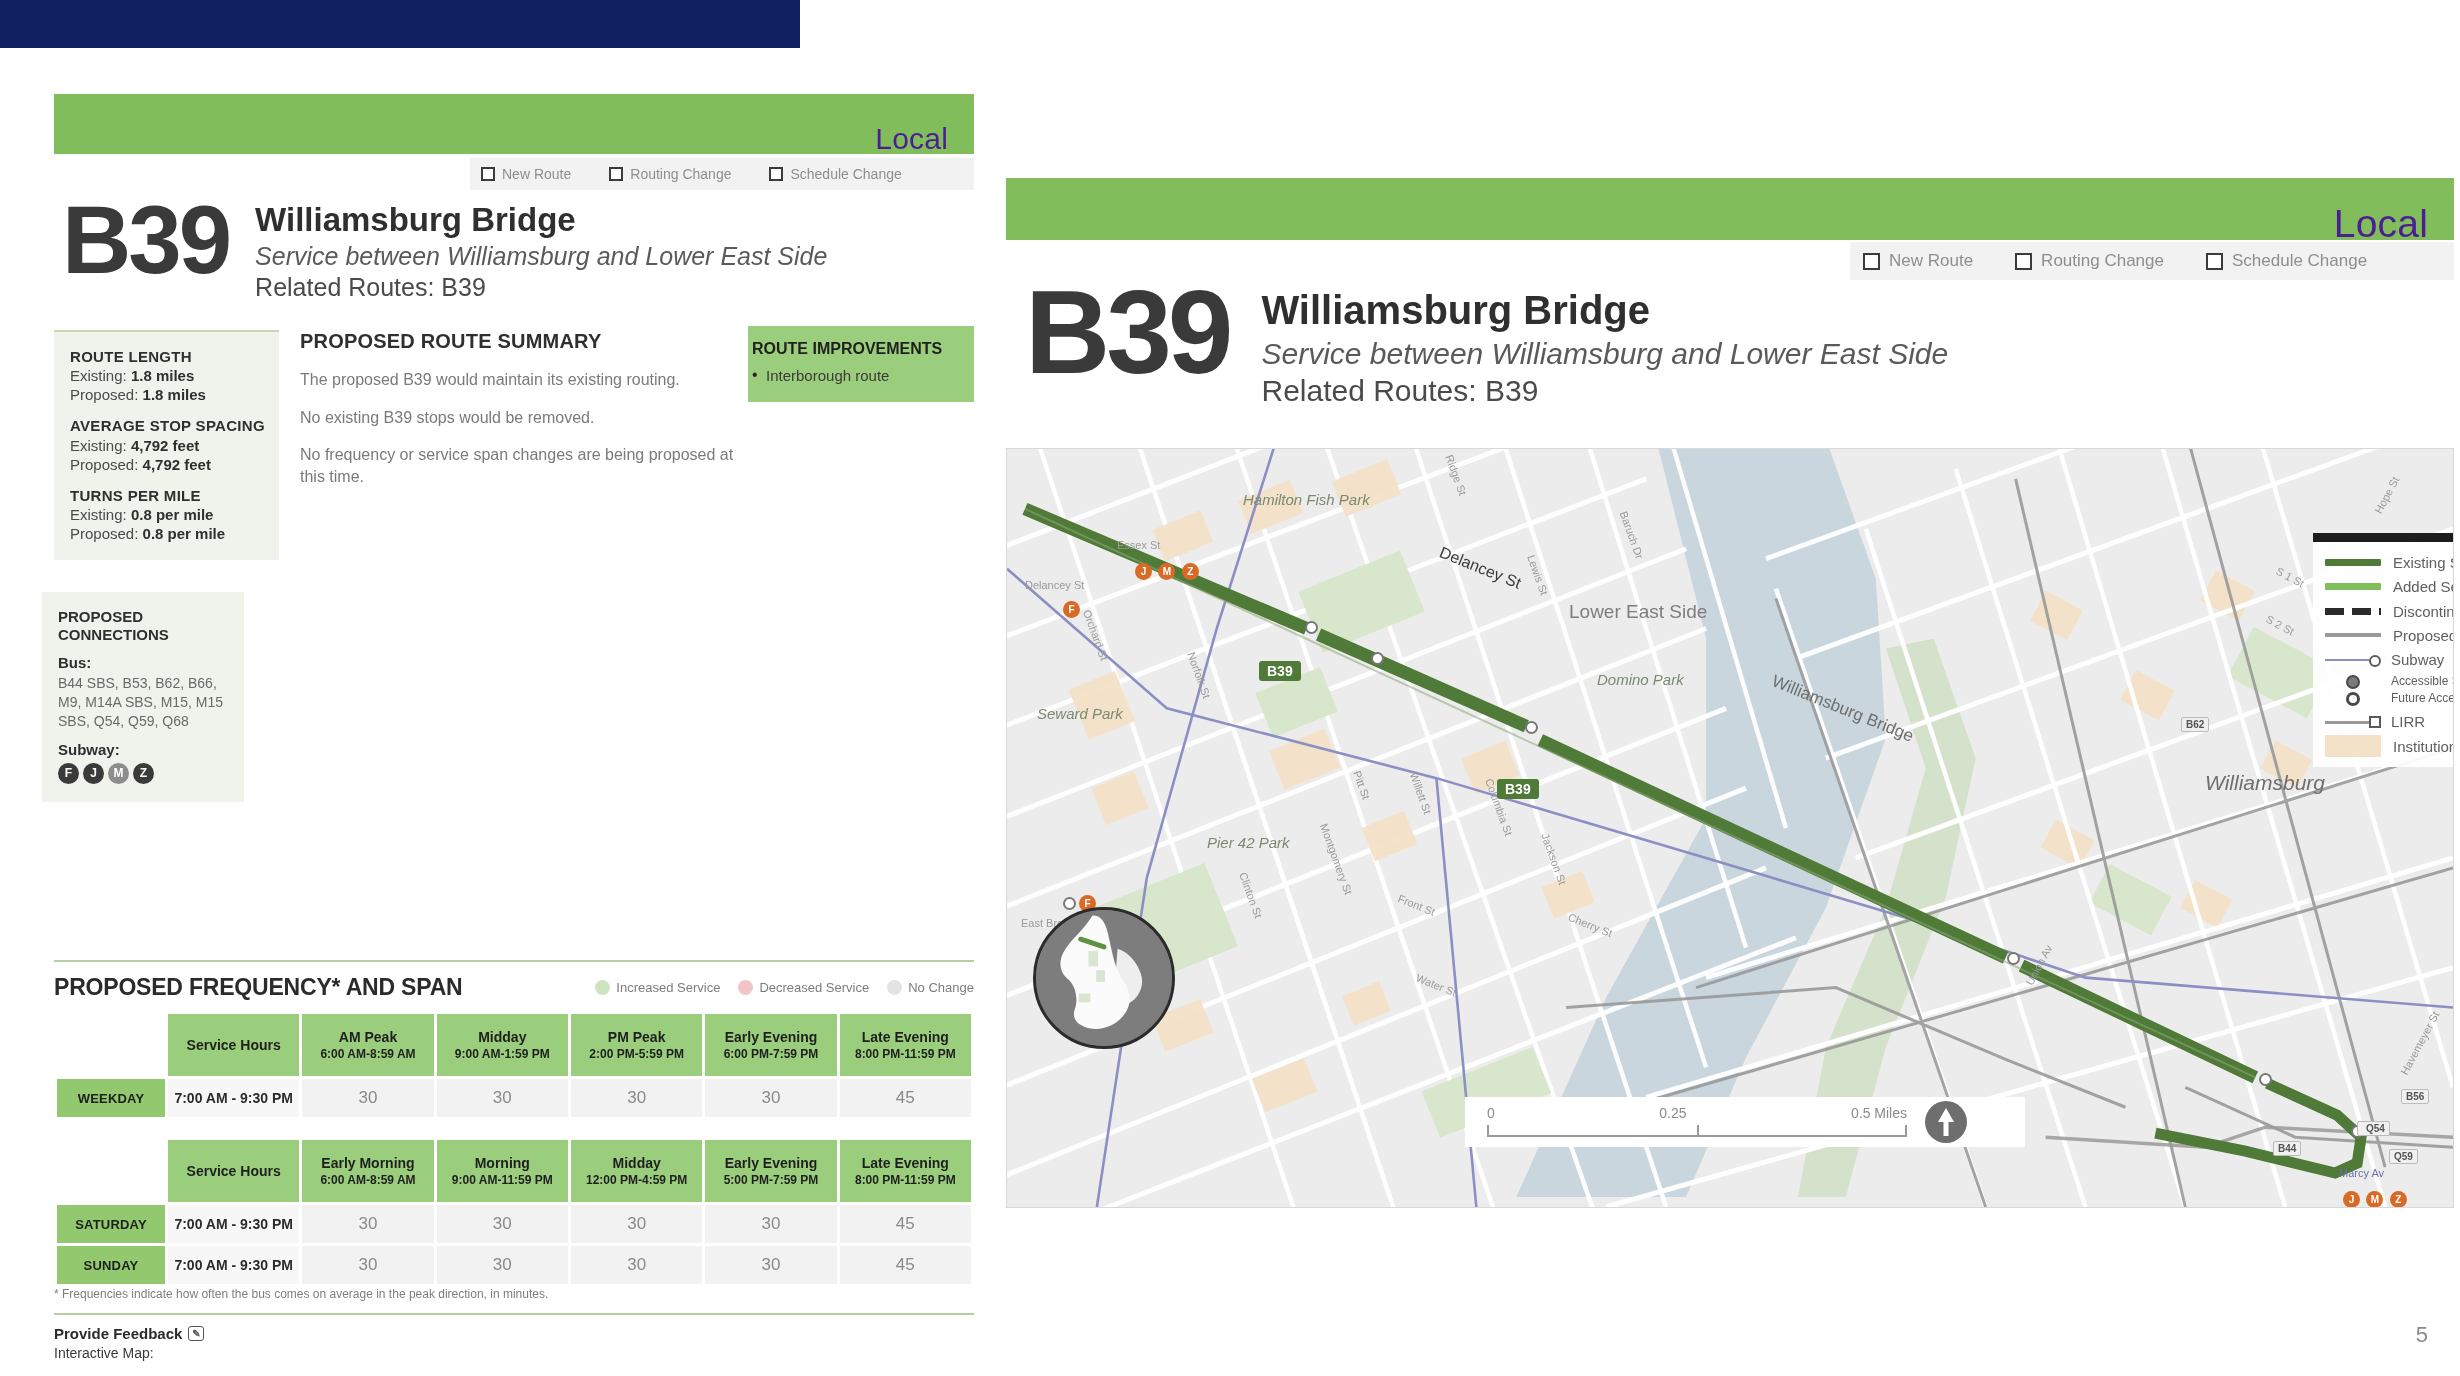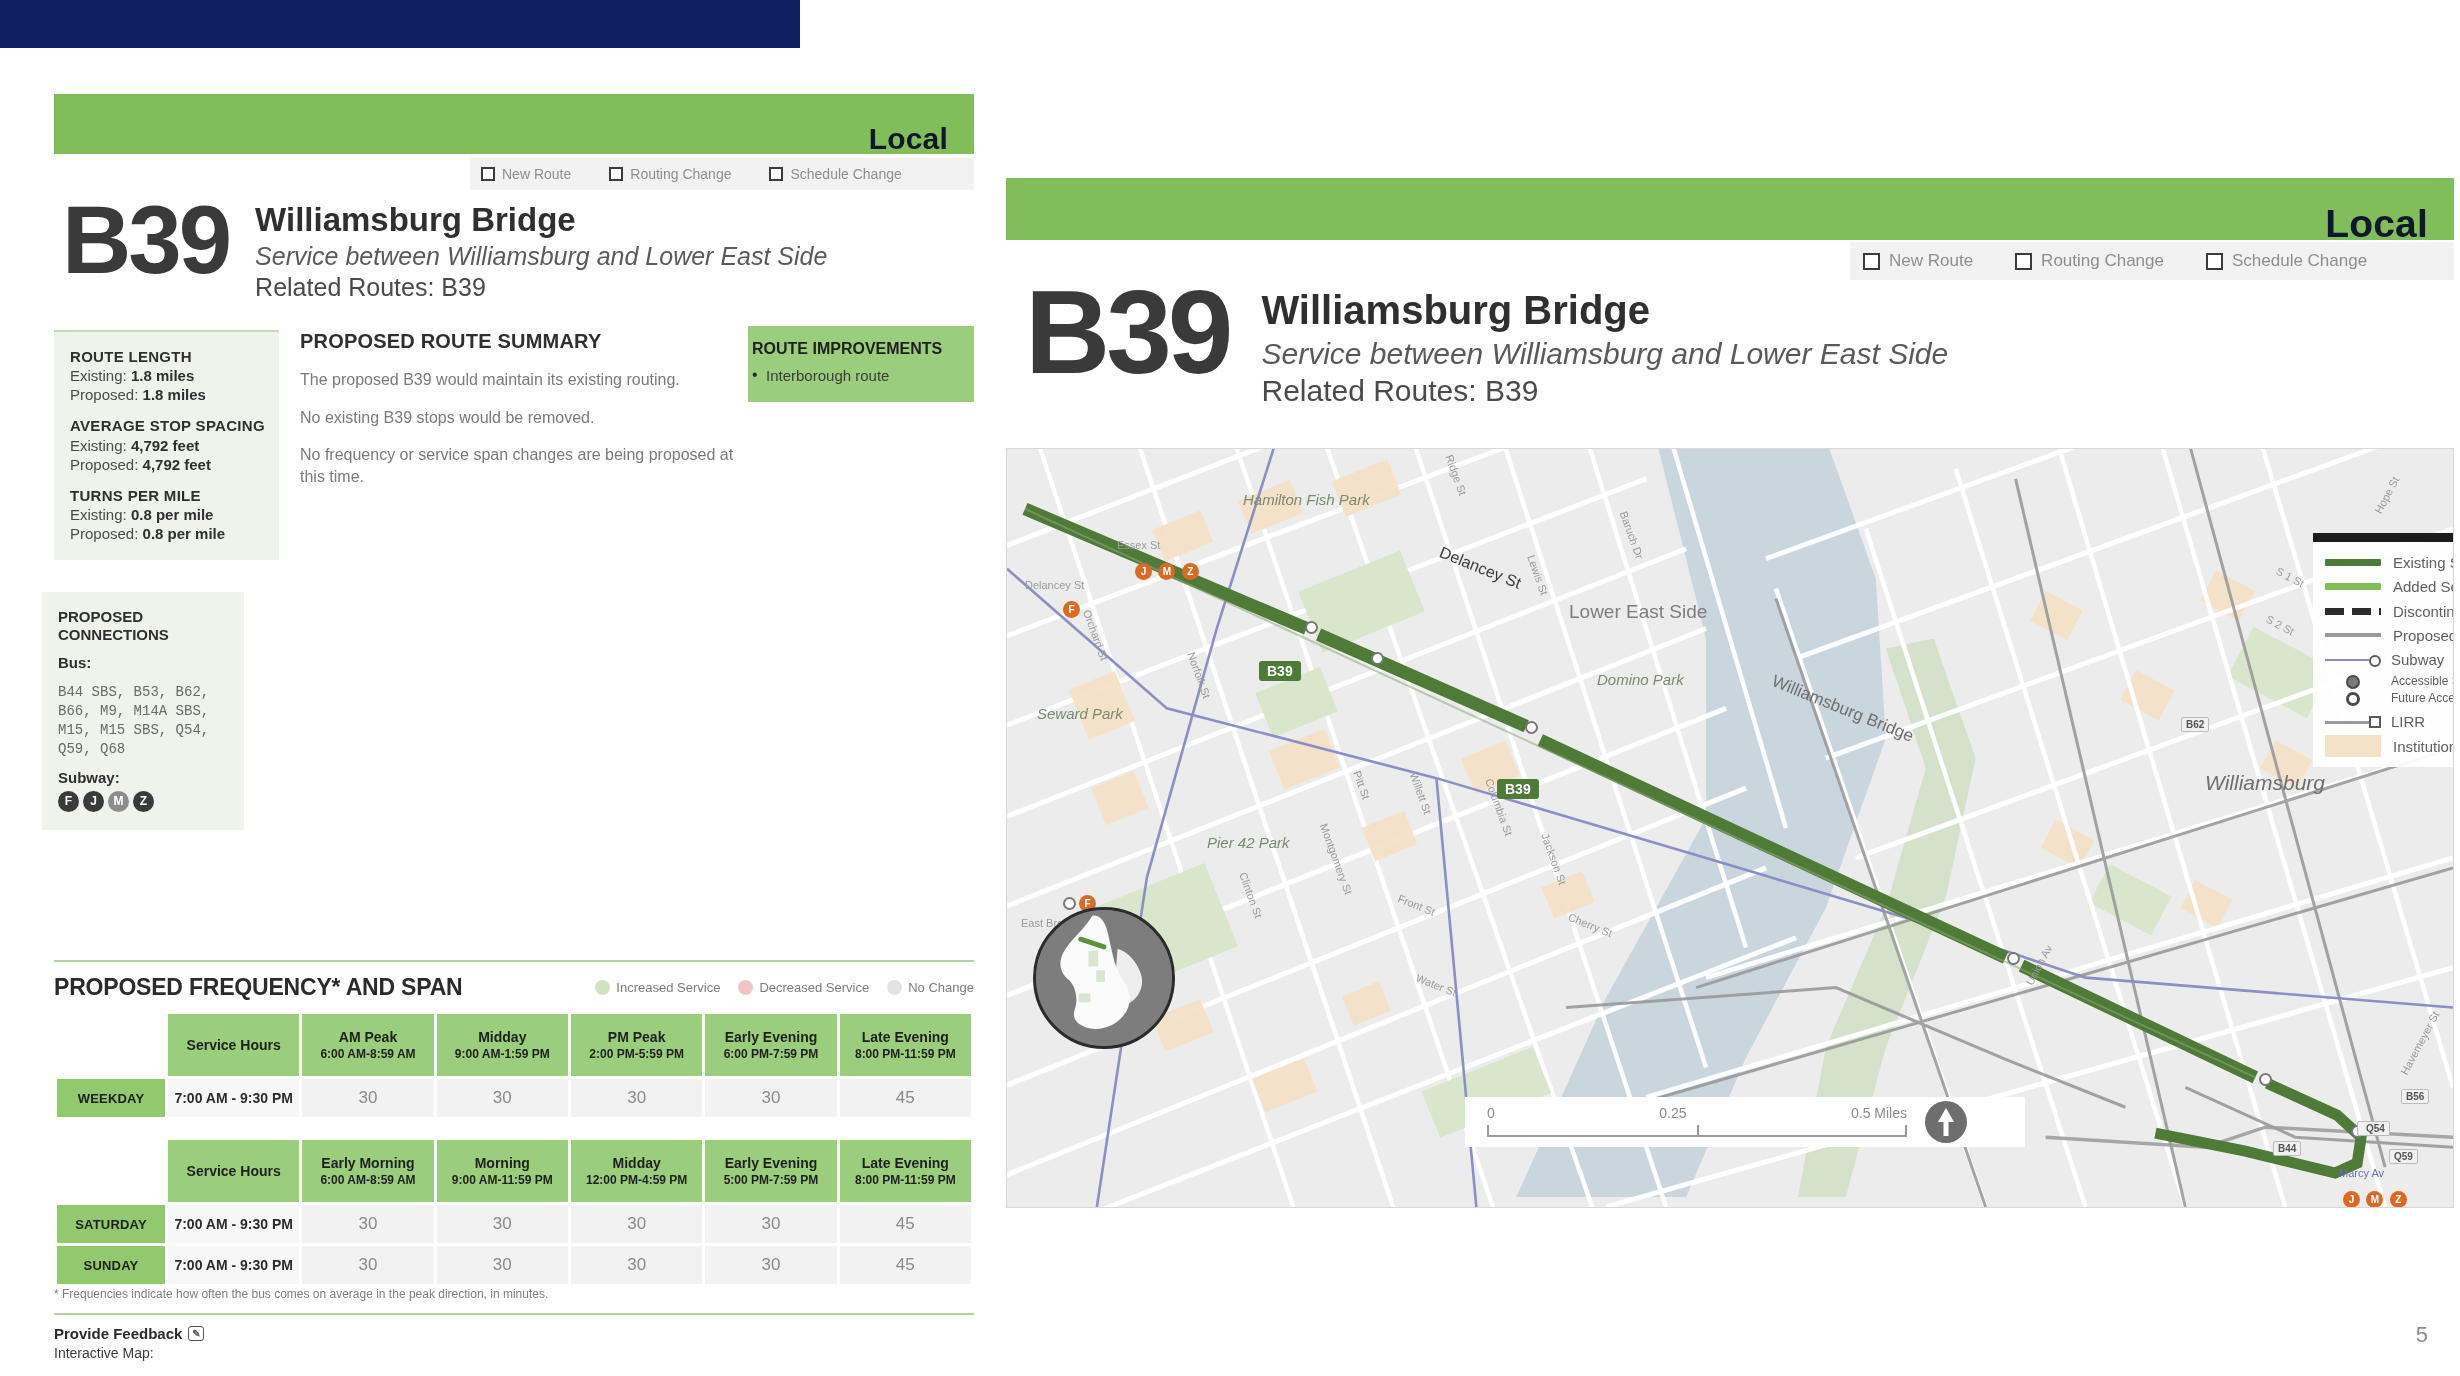--- a/index.html
+++ b/index.html
@@ -19,21 +19,21 @@
   }
 
   
   .left-panel { position: absolute; left: 0; top: 0; width: 1000px; height: 1376px; }
 
   .green-band {
     position: absolute; background: #82bd5c;
     display: flex; align-items: center; justify-content: flex-end;
   }
   .green-band .band-label {
-    color: #0f172a; font-weight: bold; letter-spacing: .2px; margin-top: 29px;
+    color: #4c1d95; font-weight: normal; letter-spacing: .2px; margin-top: 29px;
   }
 
   .lp-band { left: 54px; top: 94px; width: 920px; height: 60px; }
   .lp-band .band-label { font-size: 30px; padding-right: 26px; }
 
   .legend-strip {
     position: absolute; background: #f2f2f2;
     display: flex; align-items: center; gap: 16px;
   }
   .lp-strip { left: 470px; top: 158px; width: 504px; height: 32px; }
@@ -64,21 +64,21 @@
   .stat-line b { color: #2f2f2f; }
   .stat-group { margin-bottom: 14px; }
   .stat-group:last-child { margin-bottom: 0; }
 
   .conn-box {
     position: absolute; left: 42px; top: 592px; width: 202px;
     background: #f0f3ec; padding: 16px 14px 18px 16px;
   }
   .conn-head { font-size: 15px; font-weight: bold; color: #2f2f2f; line-height: 1.2; }
   .conn-sub { font-size: 15px; font-weight: bold; color: #2f2f2f; margin-top: 10px; }
-  .conn-text { font-size: 14px; color: #6a6a6a; line-height: 1.35; margin-top: 12px; font-family: Liberation Mono, monospace; }
+  .conn-text { font-size: 14px; color: #6a6a6a; line-height: 1.35; margin-top: 3px; }
   .bullets { display: flex; gap: 4px; margin-top: 5px; }
   .bullet {
     width: 21px; height: 21px; border-radius: 50%; background: #3a3a3a;
     color: #fff; font-size: 12px; font-weight: bold;
     display: flex; align-items: center; justify-content: center;
   }
   .bullet.gray { background: #8d8d8d; }
 
   .summary-box { position: absolute; left: 300px; top: 330px; width: 450px; }
   .summary-head { font-size: 20px; font-weight: bold; color: #2f2f2f; letter-spacing: .2px; }

